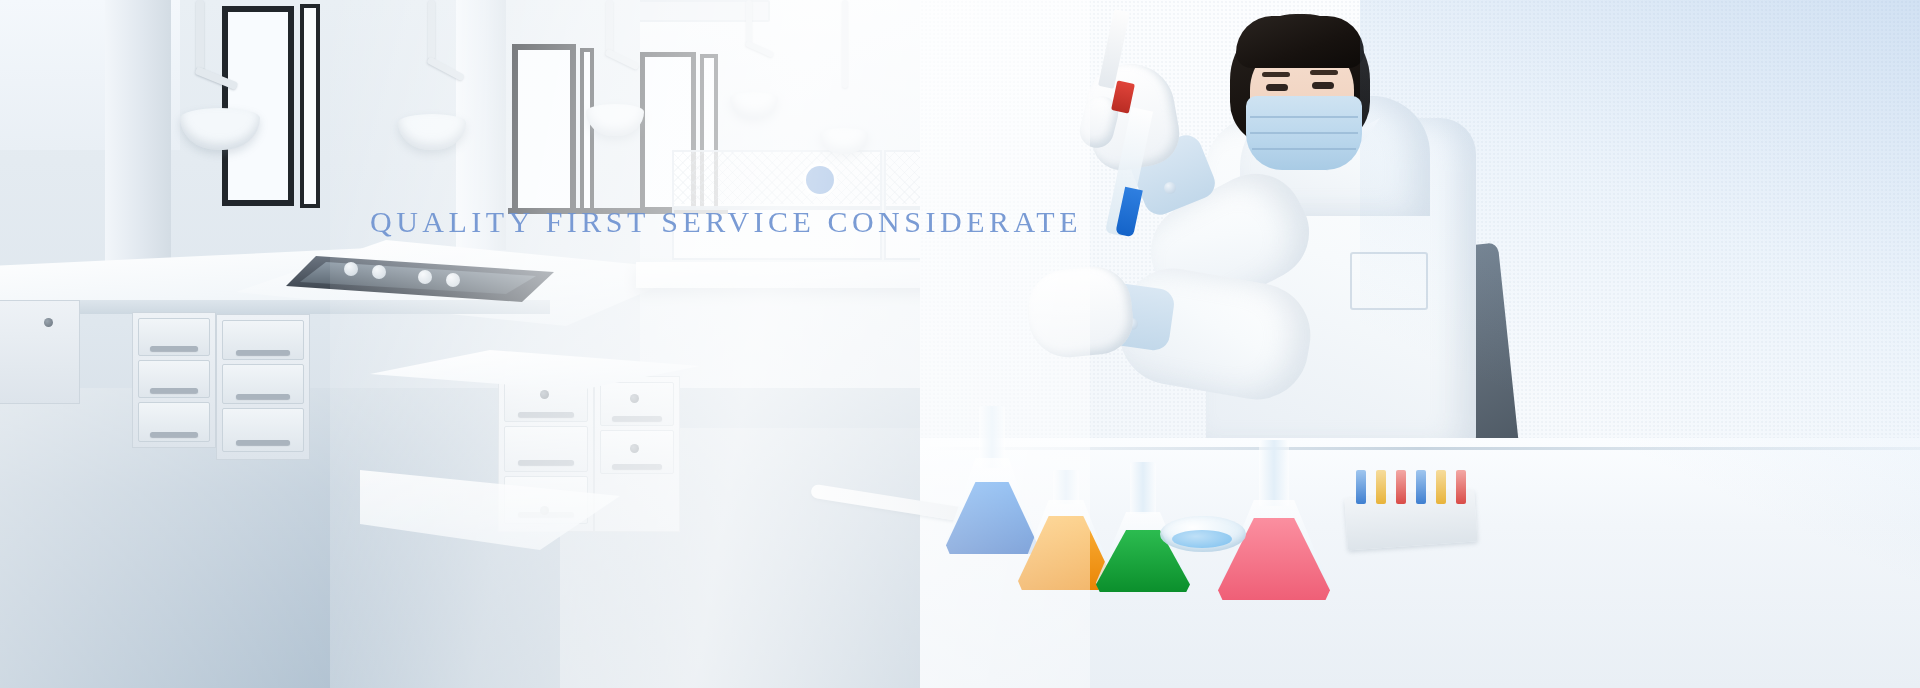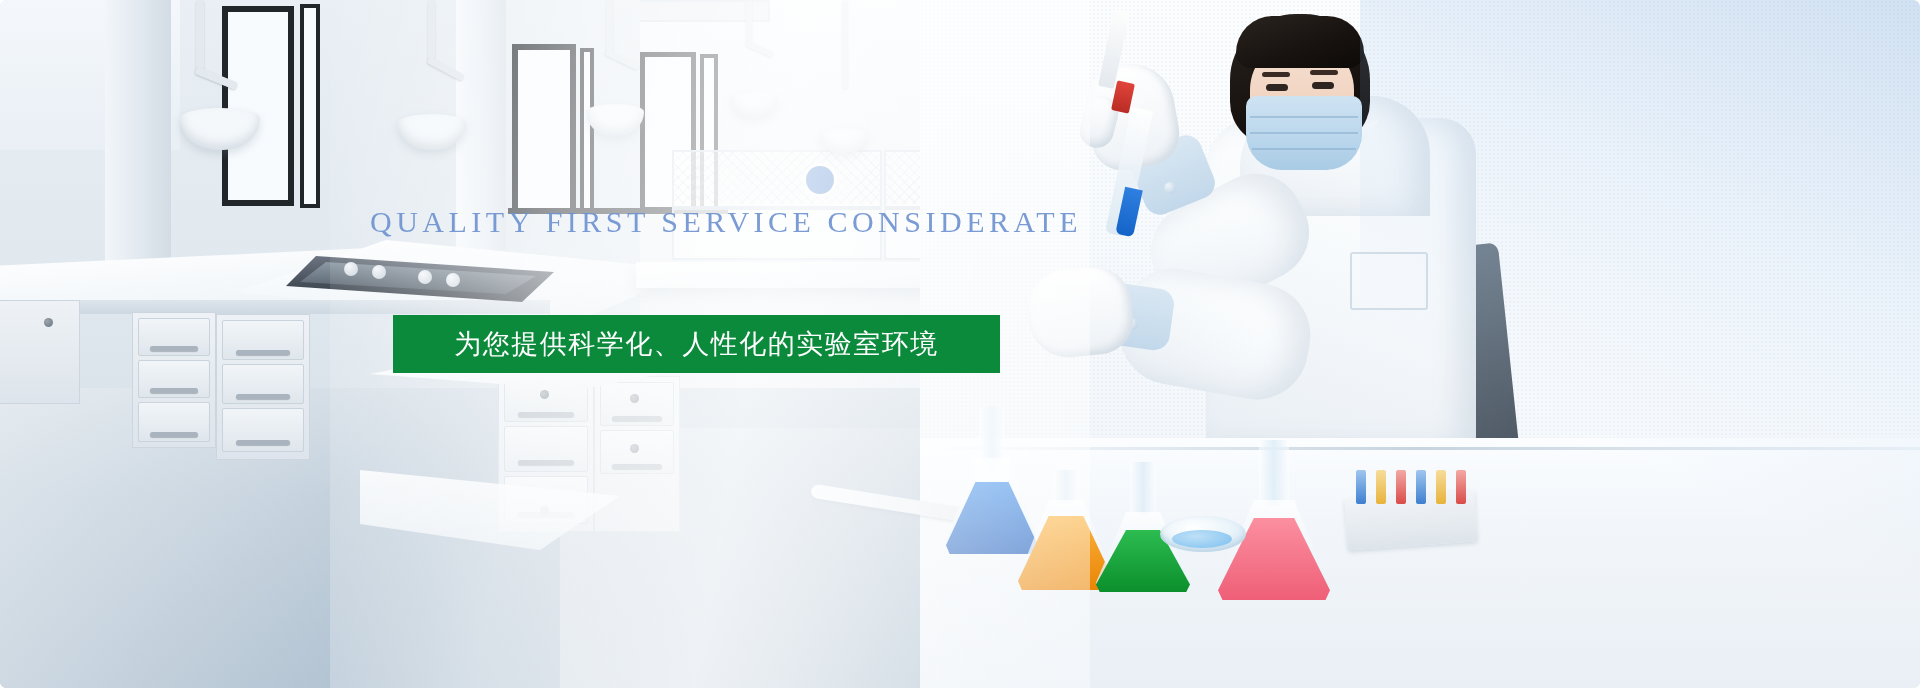--- a/index.html
+++ b/index.html
@@ -1,20 +1,20 @@
 <!DOCTYPE html>
 <html><head>
 <meta charset="utf-8">
 <style>
   * { margin:0; padding:0; box-sizing:border-box; }
   html,body { width:1920px; height:688px; overflow:hidden; background:#fff;
     font-family:"Liberation Sans","DejaVu Sans",sans-serif; }
 
   .banner { position:relative; width:1920px; height:688px; overflow:hidden;
-    background:#eef2f6;border-radius:7px; }
+    background:#eef2f6; }
 
   
   .scene { position:absolute; inset:0; overflow:hidden;
     background:
       linear-gradient(180deg,#f2f6fa 0%,#eaf0f5 42%,#e2e9f0 62%,#dfe6ee 100%);
   }
 
   
   .ceiling { position:absolute; left:0; top:0; width:1100px; height:200px;
     background:linear-gradient(180deg,#f7fafc 0%,#eef3f8 60%,#e7eef4 100%); }
@@ -365,18 +365,15 @@
     <div class="rack-tube" style="left:536px;top:470px;height:34px;background:linear-gradient(180deg,#f3a8a5,#d94c48);"></div>
   </div>
 
   <div class="white-wash"></div>
   <div class="blue-sheen"></div>
 
   <div class="copy">
     <div class="eyebrow">QUALITY FIRST SERVICE CONSIDERATE</div>
 
 
-    <div class="subbar">
-      <span>为您提供科学化、人性化的实验室环境</span>
-    </div>
   </div>
 
 </div>
 
 </body></html>

